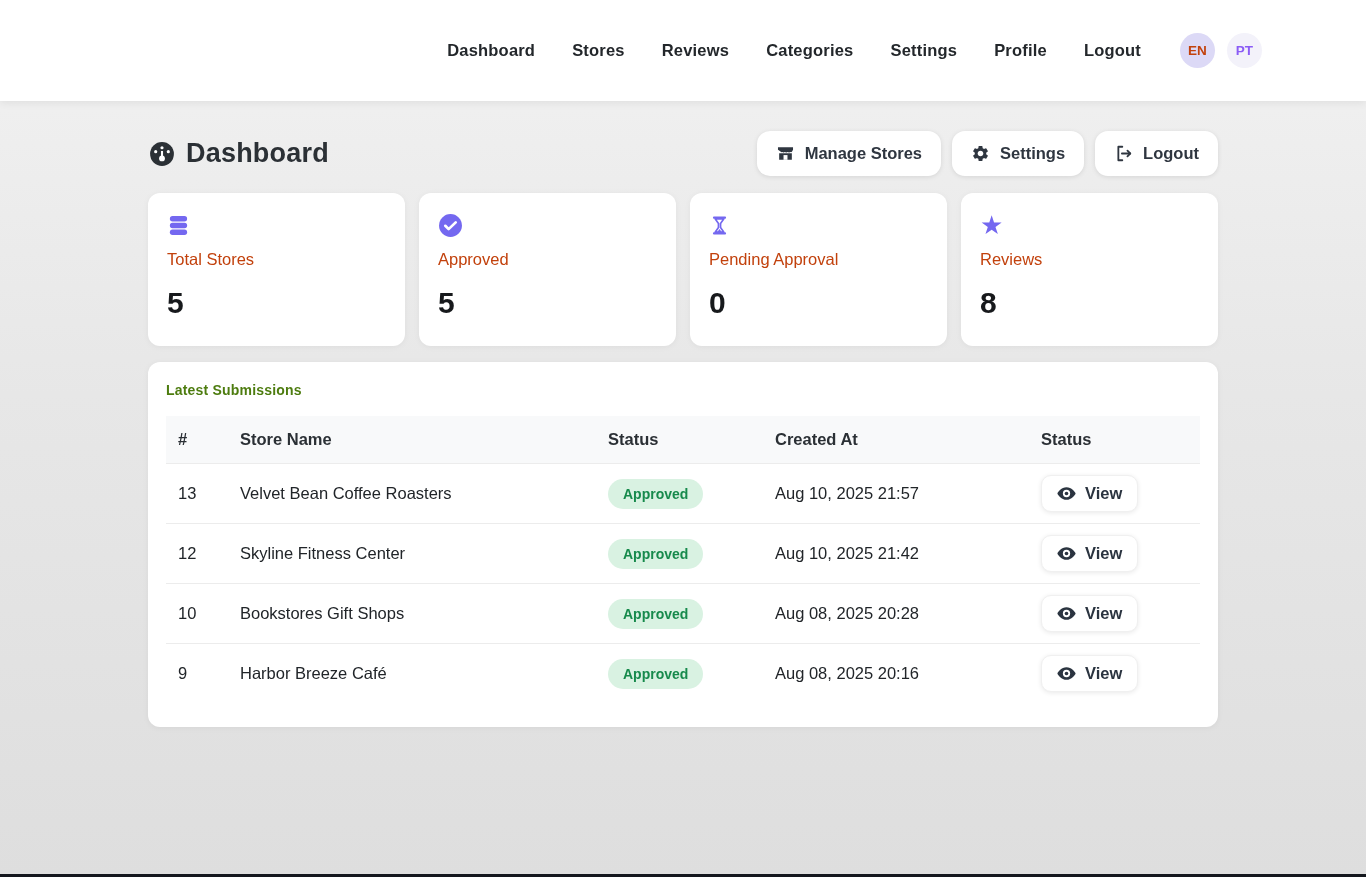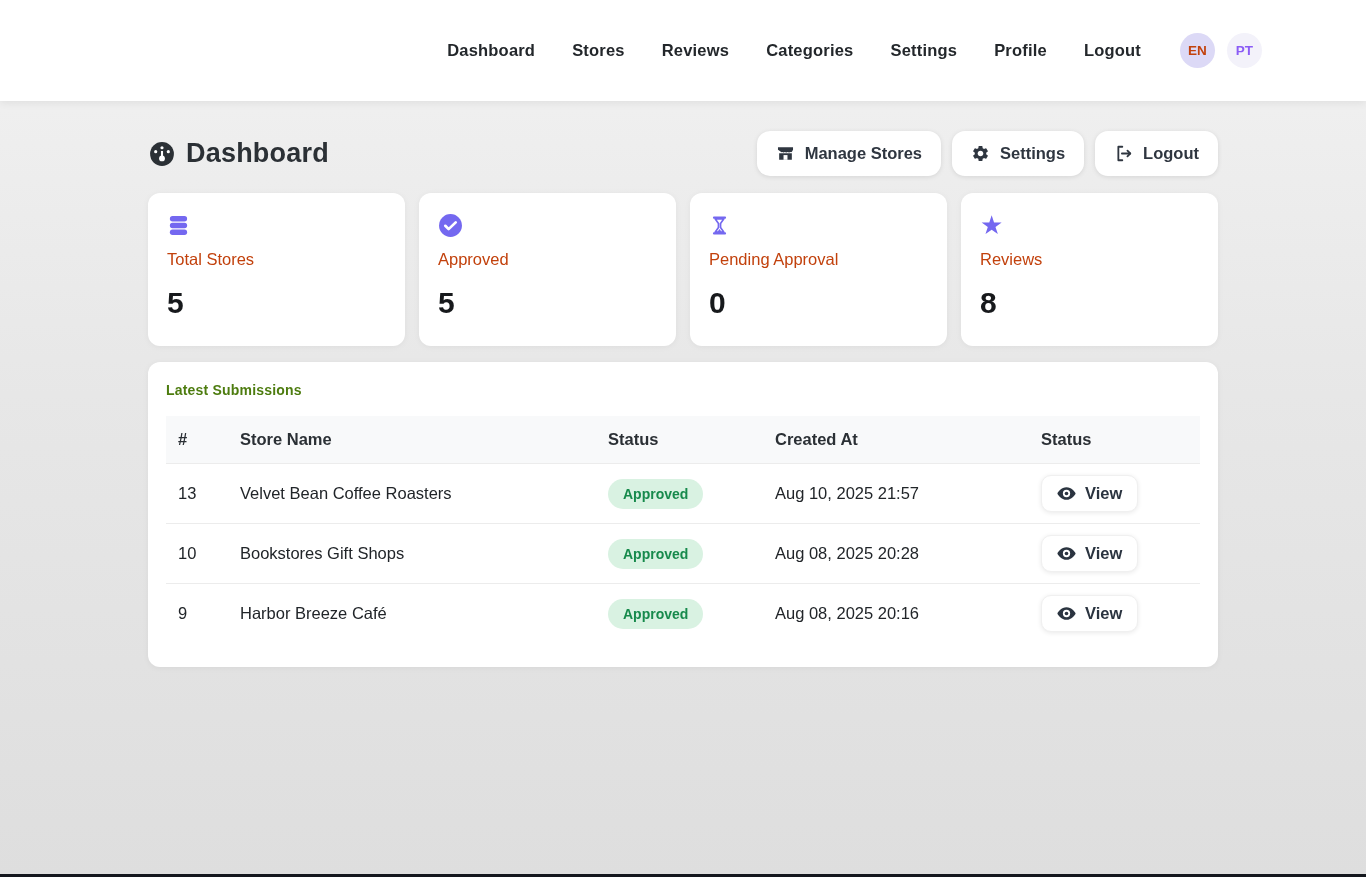--- a/index.html
+++ b/index.html
@@ -261,62 +261,82 @@
             <path d="M12 1C5.5 1 1.3 7.2.7 8.4c-.2.4-.2.8 0 1.2C1.3 10.8 5.5 17 12 17s10.7-6.2 11.3-7.4c.2-.4.2-.8 0-1.2C22.7 7.2 18.5 1 12 1z" fill="#2b3440"></path>
             <circle cx="12" cy="9" r="4.6" fill="#fff"></circle>
             <circle cx="12" cy="9" r="2.3" fill="#2b3440"></circle>
           </svg>
         </span>
         <span>View</span>
       </button>
     </td>
   </tr>
 
-
-
   <tr class="table-row">
-    <td>10</td>
-    <td>Bookstores Gift Shops</td>
+    <td>12</td>
+    <td>Skyline Fitness Center</td>
     <td>
       <span class="badge-approved">Approved</span>
     </td>
-    <td>Aug 08, 2025 20:28</td>
+    <td>Aug 10, 2025 21:42</td>
     <td>
       <button class="view-btn">
         <span>
           <svg width="19" height="15" viewBox="0 0 24 18">
             <path d="M12 1C5.5 1 1.3 7.2.7 8.4c-.2.4-.2.8 0 1.2C1.3 10.8 5.5 17 12 17s10.7-6.2 11.3-7.4c.2-.4.2-.8 0-1.2C22.7 7.2 18.5 1 12 1z" fill="#2b3440"></path>
             <circle cx="12" cy="9" r="4.6" fill="#fff"></circle>
             <circle cx="12" cy="9" r="2.3" fill="#2b3440"></circle>
           </svg>
         </span>
         <span>View</span>
       </button>
     </td>
   </tr>
 
+
   <tr class="table-row">
-    <td>9</td>
-    <td>Harbor Breeze Café</td>
+    <td>10</td>
+    <td>Bookstores Gift Shops</td>
     <td>
       <span class="badge-approved">Approved</span>
     </td>
-    <td>Aug 08, 2025 20:16</td>
+    <td>Aug 08, 2025 20:28</td>
     <td>
       <button class="view-btn">
         <span>
           <svg width="19" height="15" viewBox="0 0 24 18">
             <path d="M12 1C5.5 1 1.3 7.2.7 8.4c-.2.4-.2.8 0 1.2C1.3 10.8 5.5 17 12 17s10.7-6.2 11.3-7.4c.2-.4.2-.8 0-1.2C22.7 7.2 18.5 1 12 1z" fill="#2b3440"></path>
             <circle cx="12" cy="9" r="4.6" fill="#fff"></circle>
             <circle cx="12" cy="9" r="2.3" fill="#2b3440"></circle>
           </svg>
         </span>
         <span>View</span>
       </button>
     </td>
   </tr>
+
+  <tr class="table-row">
+    <td>9</td>
+    <td>Harbor Breeze Café</td>
+    <td>
+      <span class="badge-approved">Approved</span>
+    </td>
+    <td>Aug 08, 2025 20:16</td>
+    <td>
+      <button class="view-btn">
+        <span>
+          <svg width="19" height="15" viewBox="0 0 24 18">
+            <path d="M12 1C5.5 1 1.3 7.2.7 8.4c-.2.4-.2.8 0 1.2C1.3 10.8 5.5 17 12 17s10.7-6.2 11.3-7.4c.2-.4.2-.8 0-1.2C22.7 7.2 18.5 1 12 1z" fill="#2b3440"></path>
+            <circle cx="12" cy="9" r="4.6" fill="#fff"></circle>
+            <circle cx="12" cy="9" r="2.3" fill="#2b3440"></circle>
+          </svg>
+        </span>
+        <span>View</span>
+      </button>
+    </td>
+  </tr>
 </tbody>
     </table>
   </div>
 
 </div>
 
 <div class="bottom-bar"></div>
 
 </body></html>

